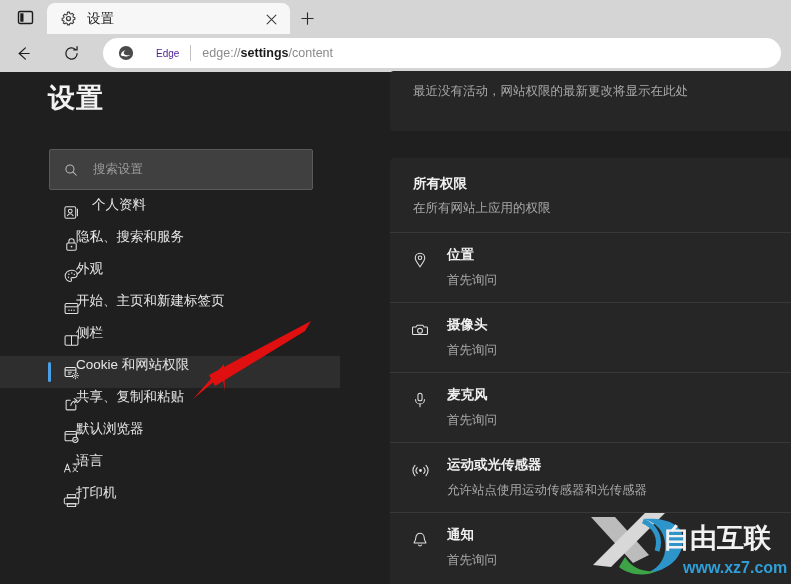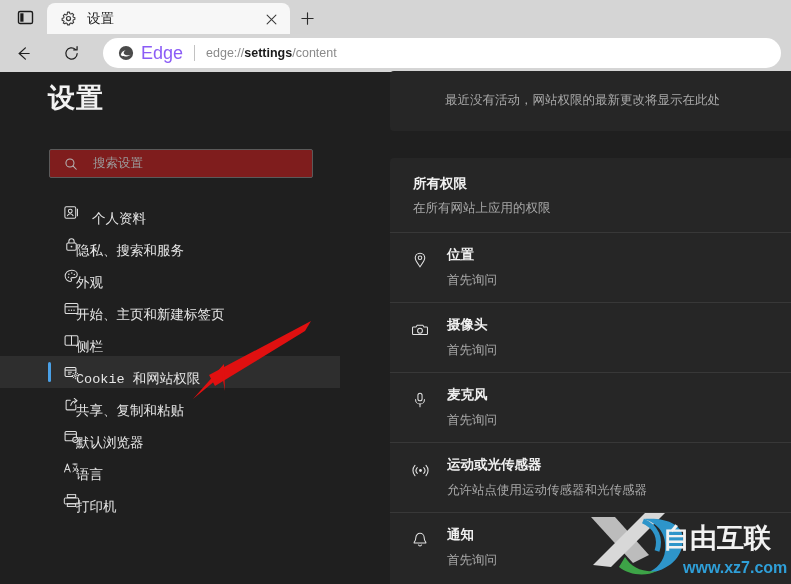--- a/index.html
+++ b/index.html
@@ -49,46 +49,46 @@
     display: flex; align-items: center; justify-content: center; border-radius: 14px;
   }
   .nav-back { left: 9px; }
   .nav-reload { left: 57px; }
 
   .omnibox {
     position: absolute; left: 103px; top: 4px; width: 678px; height: 30px;
     background: #ffffff; border-radius: 15px; display: flex; align-items: center;
   }
   .omni-brandicon { margin-left: 14px; width: 17px; height: 17px; display:flex; align-items:center;justify-content:center;}
-  .omni-brandname { margin-left: 7px; font-size: 18px; color: #8b5cf6; }
+  .omni-brandname { margin-left: 22px; font-size: 10px; color: #4c1d95; }
   .omni-sep { margin: 0 11px; width: 1px; height: 16px; background: #c2c2c2; }
   .omni-url { font-size: 12.5px; color: #8a8a8a; white-space: nowrap; }
   .omni-url b { color: #1a1a1a; font-weight: 700; }
 
   
   .page { position: absolute; top: 72px; left: 0; width: 791px; height: 512px; background: #1f1f1f; }
 
   
   .sidebar { position: absolute; left: 0; top: 0; width: 340px; height: 512px; background: #1f1f1f; }
   .settings-title {
     position: absolute; left: 48px; top: 8px;
     font-size: 27px; font-weight: 700; color: #f2f2f2; letter-spacing: 1px;
   }
   .search-box {
-    position: absolute; left: 49px; top: 77px; width: 264px; height: 29px;
-    background: #7f1d1d; border: 1px solid #5a5a5a; border-radius: 2px;
+    position: absolute; left: 49px; top: 77px; width: 264px; height: 41px;
+    background: #404040; border: 1px solid #5a5a5a; border-radius: 2px;
     display: flex; align-items: center;
   }
   .search-icon { margin-left: 13px; width: 16px; height: 16px; display:flex;align-items:center;justify-content:center; }
   .search-ph { margin-left: 14px; font-size: 12.5px; color: #9b9b9b; }
 
   .nav-list { position: absolute; left: 0; top: 124px; width: 340px; }
   .nav-item {
-    position: relative; display: flex; align-items: flex-end;
-    height: 32px; margin-bottom: 0; padding-left: 60px; font-family: Liberation Mono, monospace;
+    position: relative; display: flex; align-items: flex-start;
+    height: 32px; margin-bottom: 0; padding-left: 60px;
   }
   .nav-item + .nav-item { margin-top: 0; padding-left: 44px; }
   .nav-item .ni-icon {
     position: absolute; left: 62px; top: 50%; transform: translateY(-50%);
     width: 18px; height: 18px; display: flex; align-items: center; justify-content: center;
   }
   .nav-item .ni-label {
     margin-left: 32px; font-size: 13.5px; color: #e6e6e6; white-space: nowrap;
   }
   .nav-item.selected { background: #2e2e2e; }
@@ -98,21 +98,21 @@
   }
 
   
   .content { position: absolute; left: 340px; top: 0; width: 451px; height: 512px; background: #1f1f1f; }
   .card {
     position: absolute; left: 50px; width: 441px;
     background: #262626; border-radius: 4px;
   }
   .card-activity { top: -1px; height: 60px; }
   .activity-text {
-    position: absolute; left: 23px; top: 21px; font-size: 12.5px; color: #a8a8a8; white-space: nowrap; margin-left: 32px;
+    position: absolute; left: 23px; top: 12px; font-size: 12.5px; color: #a8a8a8; white-space: nowrap;
   }
   .card-perms { top: 86px; height: 440px; background: #262626; }
   .perm-header { padding: 17px 23px 15px 23px; border-bottom: 1px solid #383838; }
   .perm-header .ph-title { font-size: 13.5px; font-weight: 700; color: #f0f0f0; }
   .perm-header .ph-sub { margin-top: 7px; font-size: 12.5px; color: #a8a8a8; }
 
   .perm-row { position: relative; padding: 13px 23px 13px 57px; border-bottom: 1px solid #383838; }
   .perm-row:last-child { border-bottom: none; }
   .perm-row .pr-icon {
     position: absolute; left: 20px; top: 17px; width: 20px; height: 20px;

